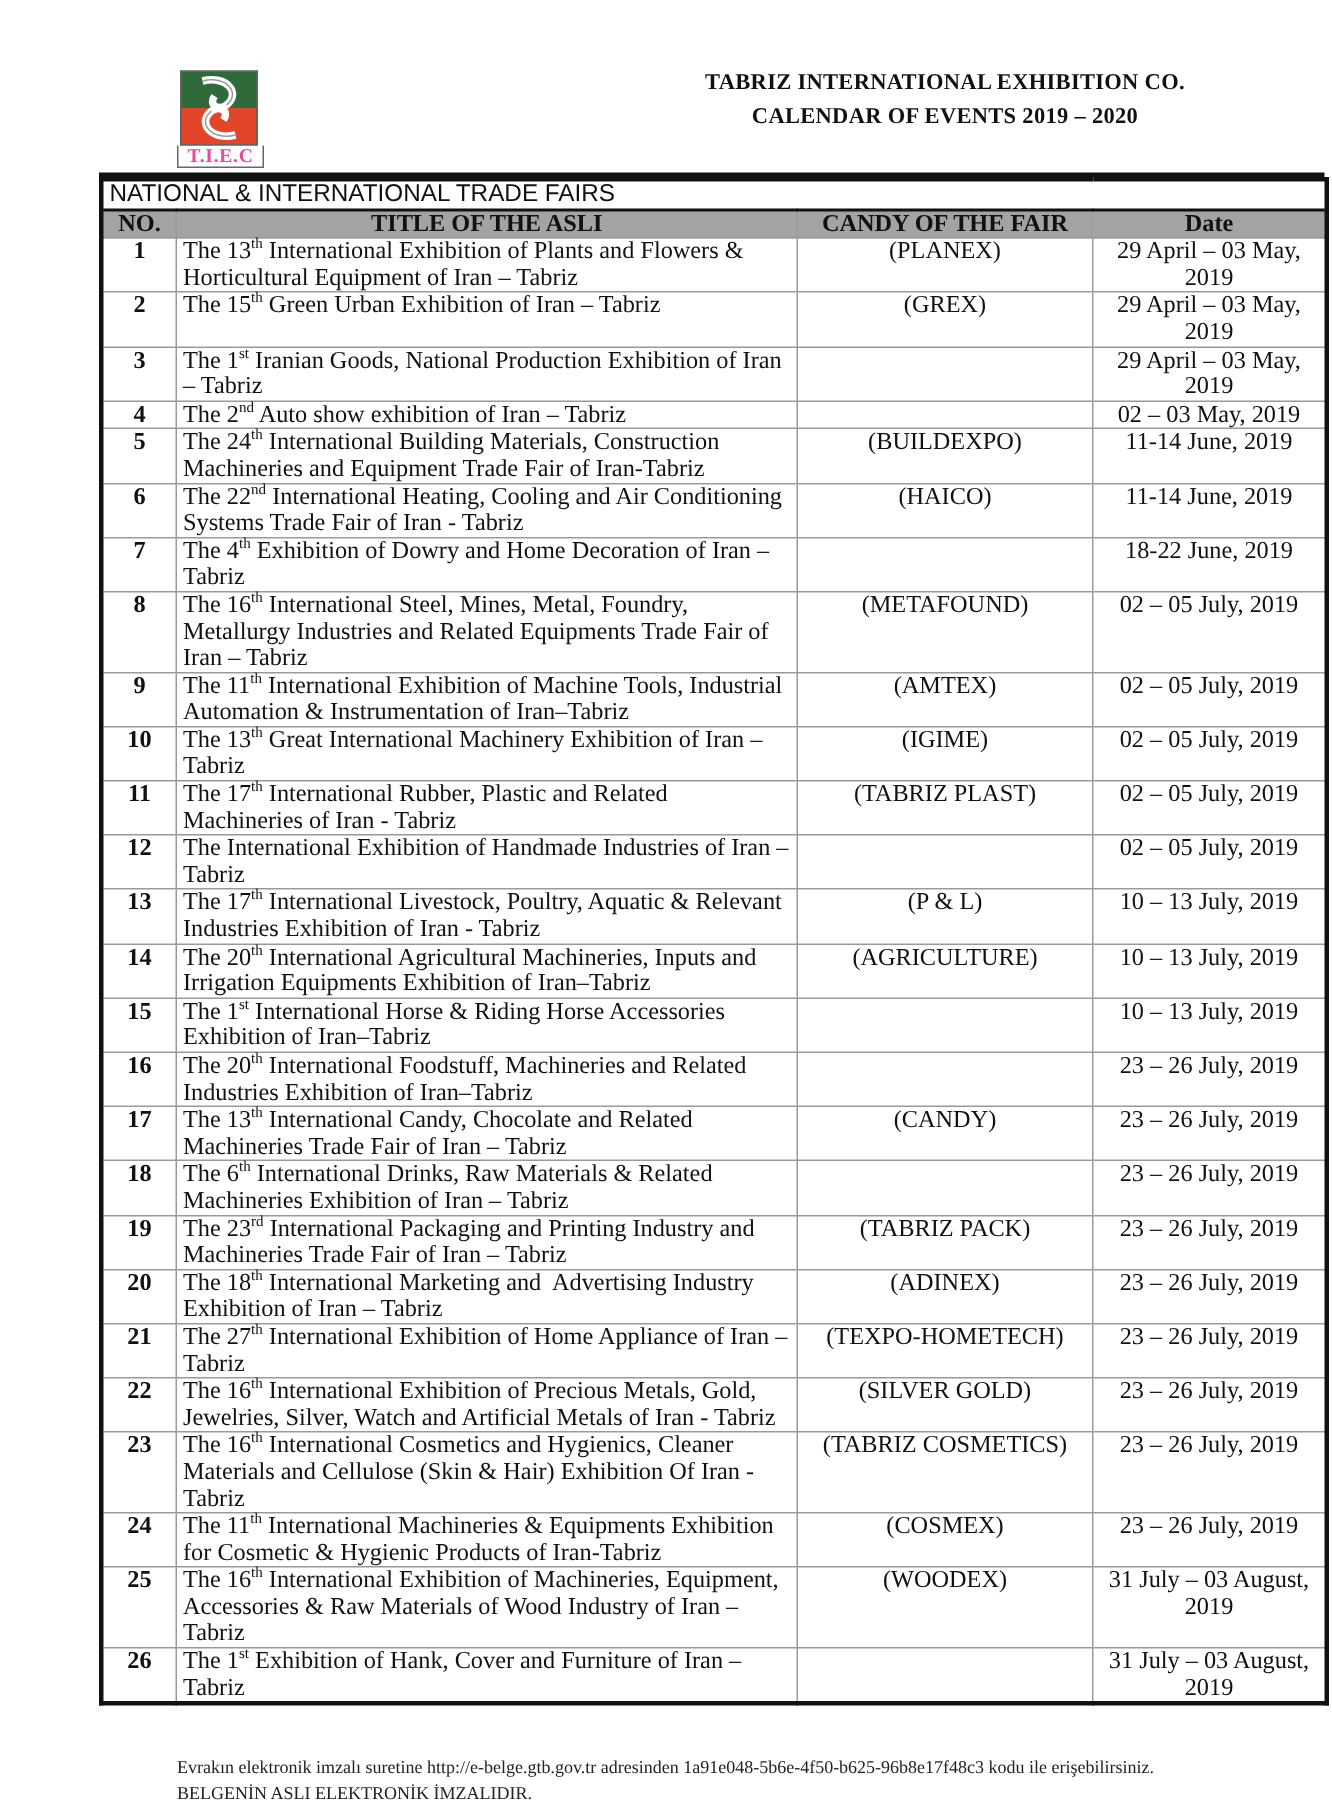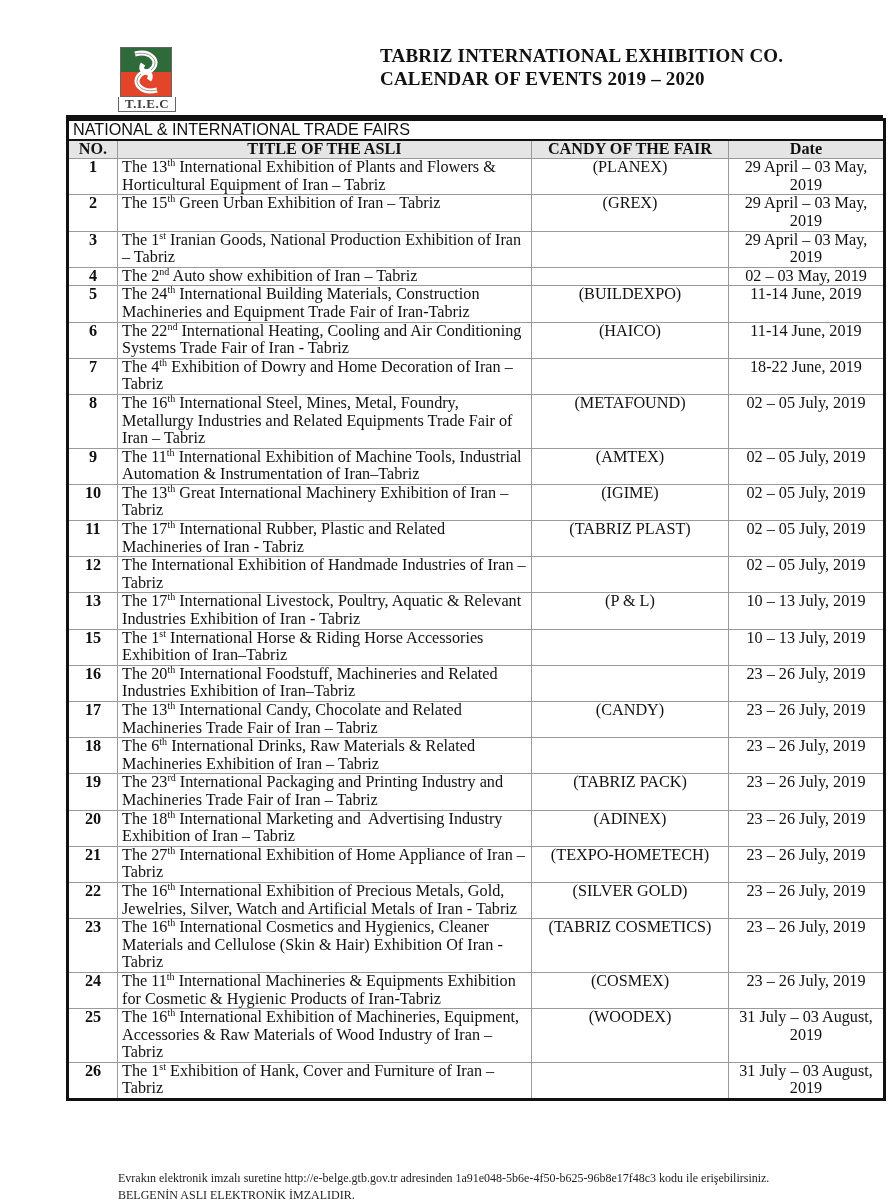--- a/index.html
+++ b/index.html
@@ -1,27 +1,27 @@
 <!DOCTYPE html>
 <html><head>
 <meta charset="utf-8">
 <style>
   html, body { margin: 0; padding: 0; background: #ffffff; }
   body { width: 888px; height: 1200px; position: relative; overflow: hidden; font-family: "Liberation Serif", serif; color: #111; }
   .logo { position: absolute; left: 118px; top: 45px; width: 56px; height: 68px; }
   .logo .mark { position: absolute; left: 2px; top: 2px; width: 50px; height: 48px; border: 1px solid #666; overflow: hidden; background: #2f6b3a; }
   .logo .mark .red { position: absolute; left: 0; top: 24px; width: 50px; height: 24px; background: #e2452a; }
   .logo .mark svg { position: absolute; left: 0; top: 0; }
-  .logo .tiec { position: absolute; left: 0; top: 52px; width: 56px; text-align: center; font-family: "Liberation Serif", serif; font-weight: bold; font-size: 13px; letter-spacing: 0.5px; color: #404040; border: 1px solid #666; border-top: none; height: 14px; line-height: 14px; }
-  .doc-title { position: absolute; left: 380px; top: 44px; width: 500px; font-family: "Liberation Serif", serif; font-weight: bold; font-size: 19px; line-height: 23px; letter-spacing: 0.2px; }
+  .logo .tiec { position: absolute; left: 0; top: 52px; width: 56px; text-align: center; font-family: "Liberation Serif", serif; font-weight: bold; font-size: 13px; letter-spacing: 0.5px; color: #ec4899; border: 1px solid #666; border-top: none; height: 14px; line-height: 14px; }
+  .doc-title { position: absolute; left: 380px; top: 44px; width: 500px; text-align: center; font-family: "Liberation Serif", serif; font-weight: bold; font-size: 15px; line-height: 23px; letter-spacing: 0.2px; }
   .rule { position: absolute; left: 66px; top: 115px; width: 817px; height: 3px; background: #111; }
   table.fairs { position: absolute; left: 66px; top: 118px; width: 817px; border-collapse: collapse; border: 3px solid #111; table-layout: fixed; }
   table.fairs td, table.fairs th { border: 1px solid #9a9a9a; padding: 0 4px; font-size: 16.2px; line-height: 17.6px; vertical-align: top; }
   .section-row td { border-bottom: 2px solid #111 !important; font-family: "Liberation Sans", sans-serif; font-weight: normal; font-size: 14.5px; padding: 2px 6px; line-height: 17px; }
-  .head-row th { background: #e5e5e5; font-weight: bold; text-align: center; font-size: 16.5px; line-height: 19px; }
+  .head-row th { background: #a3a3a3; font-weight: bold; text-align: center; font-size: 16.5px; line-height: 19px; }
   td.no { text-align: center; font-weight: bold; vertical-align: top; padding-top: 1px; }
   td.name { text-align: center; }
   td.date { text-align: center; vertical-align: middle; }
   td.date.top { vertical-align: top; }
   sup { font-size: 10px; line-height: 0; vertical-align: super; }
   .footer { position: absolute; left: 118px; top: 1170px; font-family: "Liberation Serif", serif; font-size: 12px; line-height: 17px; color: #222; }
 </style>
 </head>
 <body>
 
@@ -136,20 +136,26 @@
         <td class="name"></td>
         <td class="date">02 – 05 July, 2019</td>
       </tr>
       <tr>
         <td class="no">13</td>
         <td class="title"><span>The 17</span><sup>th</sup><span style="white-space: pre-wrap;"> International Livestock, Poultry, Aquatic &amp; Relevant Industries Exhibition of Iran - Tabriz</span></td>
         <td class="name">(P &amp; L)</td>
         <td class="date">10 – 13 July, 2019</td>
       </tr>
       <tr>
+        <td class="no">14</td>
+        <td class="title"><span>The 20</span><sup>th</sup><span style="white-space: pre-wrap;"> International Agricultural Machineries, Inputs and Irrigation Equipments Exhibition of Iran–Tabriz</span></td>
+        <td class="name">(AGRICULTURE)</td>
+        <td class="date">10 – 13 July, 2019</td>
+      </tr>
+      <tr>
         <td class="no">15</td>
         <td class="title"><span>The 1</span><sup>st</sup><span style="white-space: pre-wrap;"> International Horse &amp; Riding Horse Accessories Exhibition of Iran–Tabriz</span></td>
         <td class="name"></td>
         <td class="date">10 – 13 July, 2019</td>
       </tr>
       <tr>
         <td class="no">16</td>
         <td class="title"><span>The 20</span><sup>th</sup><span style="white-space: pre-wrap;"> International Foodstuff, Machineries and Related Industries Exhibition of Iran–Tabriz</span></td>
         <td class="name"></td>
         <td class="date">23 – 26 July, 2019</td>

